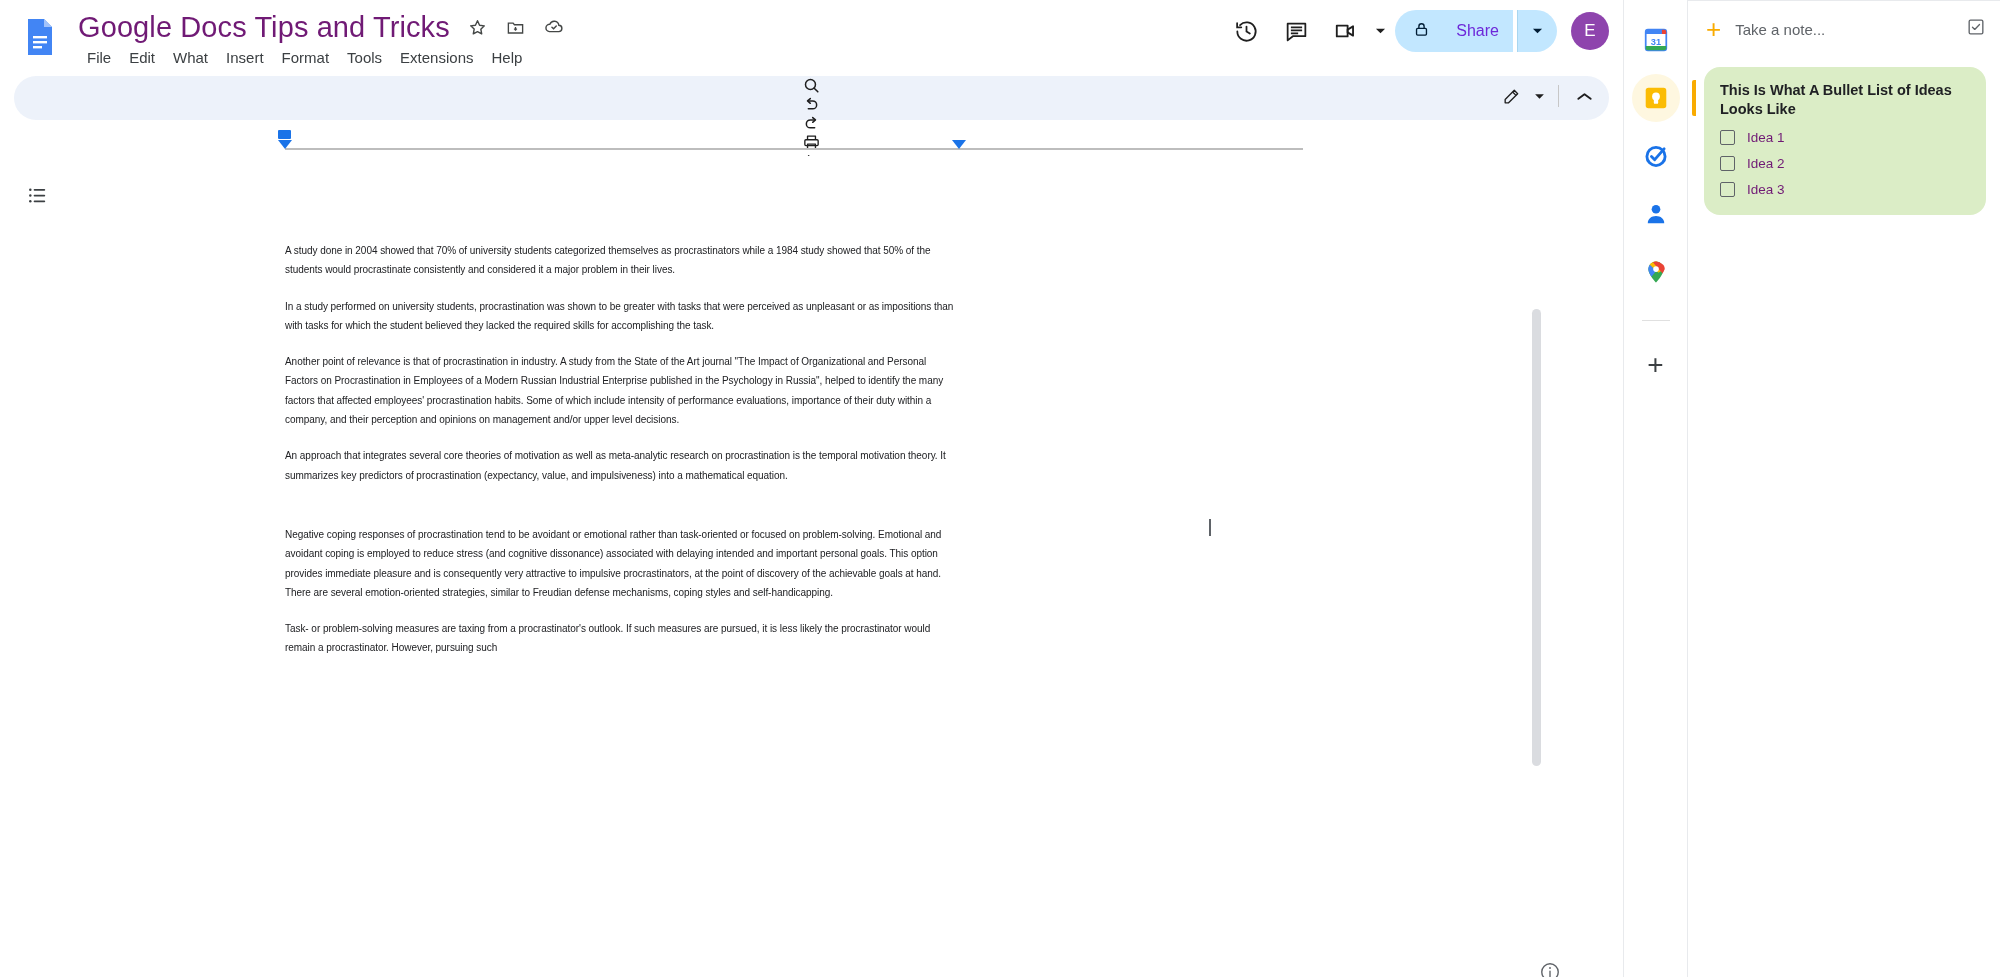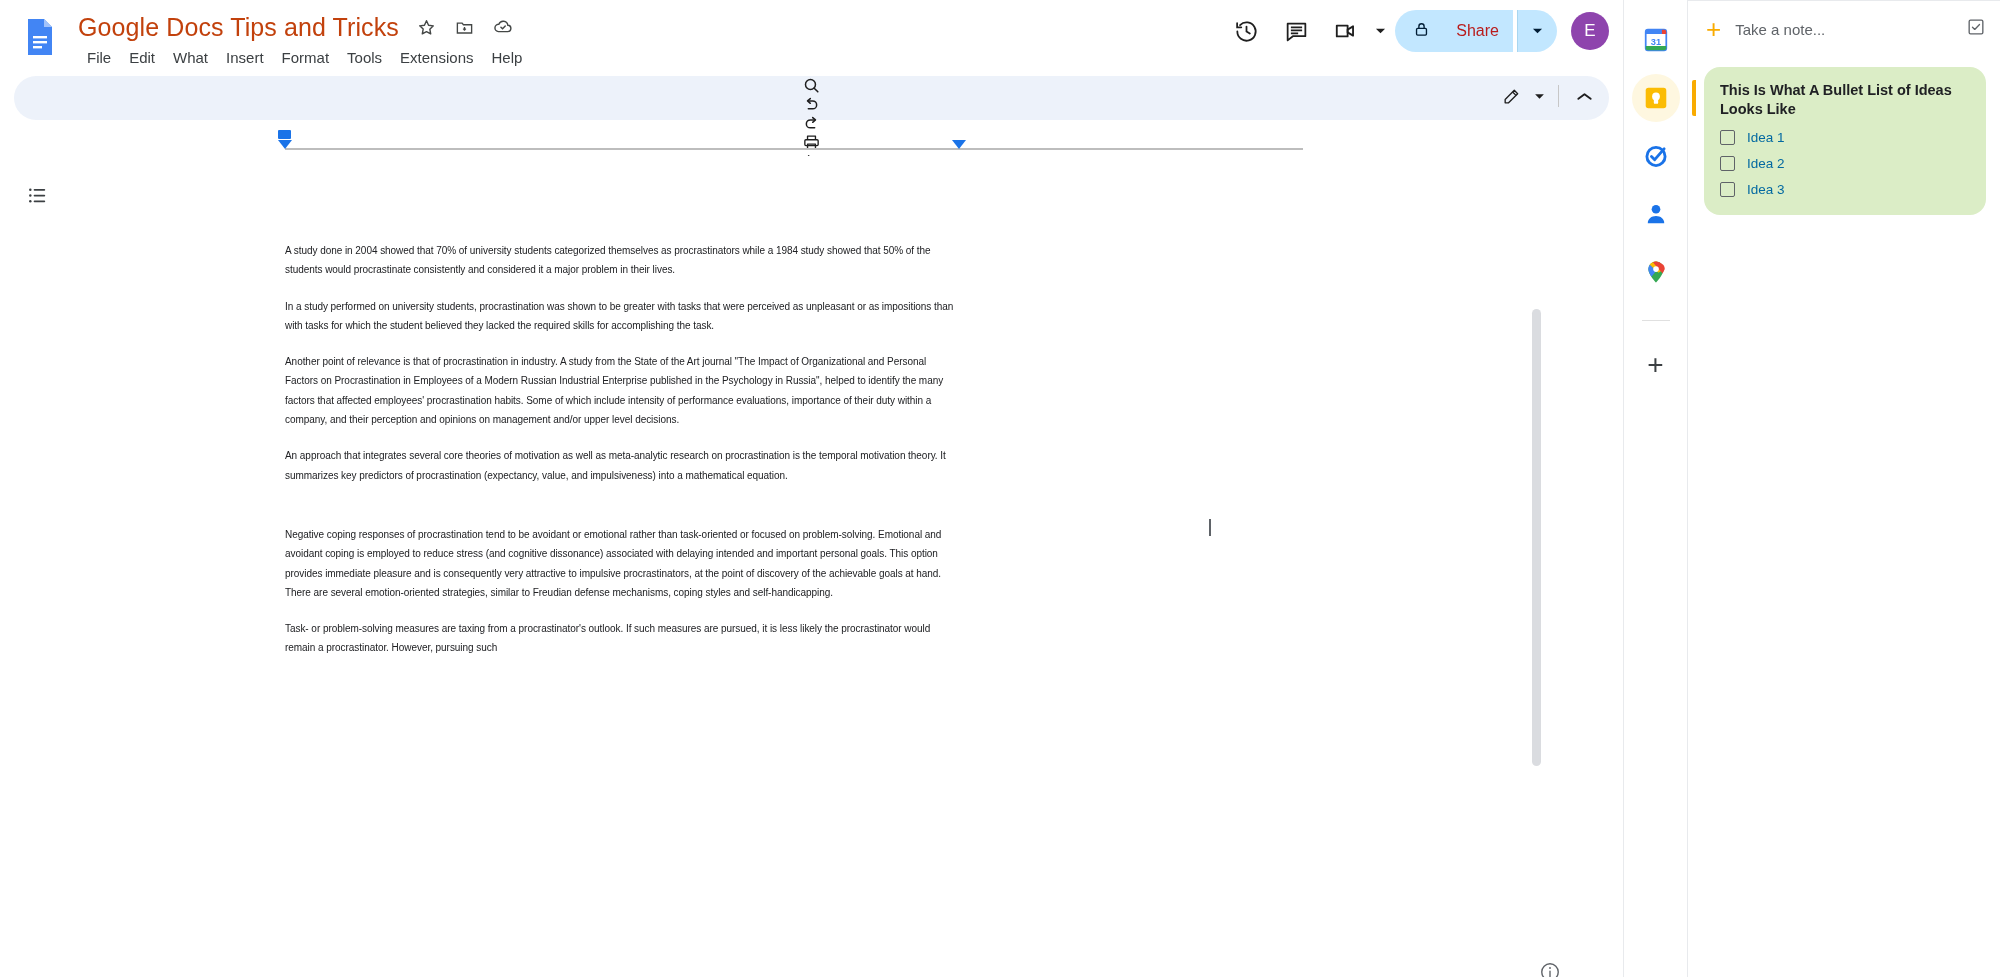--- a/index.html
+++ b/index.html
@@ -20,21 +20,21 @@
     flex: 0 0 1623px;
   }
 
   
   .header { position: relative; height: 76px; display: flex; align-items: flex-start; padding: 10px 0 0 18px; }
   .doc-logo { width: 44px; height: 44px; margin-top: 5px; flex: 0 0 44px; }
   .doc-logo svg { display:block; }
   .title-block { margin-left: 16px; flex: 1; }
   .title-row { display: flex; align-items: center; height: 34px; }
   .doc-title {
-    font-size: 25px; color: #c2410c; font-weight: 400; letter-spacing: .1px;
+    font-size: 29px; color: #701a75; font-weight: 400; letter-spacing: .1px;
     white-space: nowrap;
   }
   .title-icons { display: flex; align-items: center; gap: 10px; margin-left: 14px; }
   .ticon { width: 28px; height: 28px; display: flex; align-items: center; justify-content: center; border-radius: 50%; cursor: pointer; }
   .ticon svg { display: block; }
   .menubar { display: flex; align-items: center; gap: 0px; margin-top: 2px; }
   .menu-item {
     font-size: 15px; color: #3c4043; padding: 3px 9px; border-radius: 4px; cursor: pointer;
     white-space: nowrap;
   }
@@ -44,21 +44,21 @@
     display: flex; align-items: center; gap: 4px;
   }
   .hicon {
     width: 46px; height: 46px; border-radius: 50%;
     display: flex; align-items: center; justify-content: center; cursor: pointer;
   }
   .meet-group { display: flex; align-items: center; }
   .caret-btn { width: 22px; height: 40px; display: flex; align-items: center; justify-content: center; cursor: pointer; }
   .share-btn {
     display: flex; align-items: center;
-    background: #c2e7ff; color: #b91c1c;
+    background: #c2e7ff; color: #6d28d9;
     height: 42px; border-radius: 21px 0 0 21px;
     padding: 0 14px 0 18px; gap: 26px; cursor: pointer; border: none;
     font-size: 16px; font-family: inherit;
   }
   .share-caret {
     background: #c2e7ff; height: 42px; width: 40px;
     border-radius: 0 21px 21px 0; display: flex; align-items: center; justify-content: center;
     cursor: pointer; border-left: 1px solid #a8d6f0;
   }
   .avatar {
@@ -172,21 +172,21 @@
   .note-card {
     background: #dbedc6; border-radius: 16px; padding: 14px 16px 18px 16px;
   }
   .note-title { font-size: 14.5px; font-weight: bold; color: #202124; line-height: 19px; }
   .note-items { margin-top: 11px; display: flex; flex-direction: column; gap: 11px; }
   .note-item { display: flex; align-items: center; gap: 12px; }
   .note-cb {
     width: 15px; height: 15px; border: 1.6px solid #5f6368; border-radius: 2px;
     flex: 0 0 15px; cursor: pointer; background: transparent;
   }
-  .note-item-label { font-size: 13.5px; color: #0369a1; }
+  .note-item-label { font-size: 13.5px; color: #701a75; }
 </style>
 </head>
 <body>
 
 <div class="app">
 
   <div class="docs-area">
 
     <div class="header">
       <div class="doc-logo">

